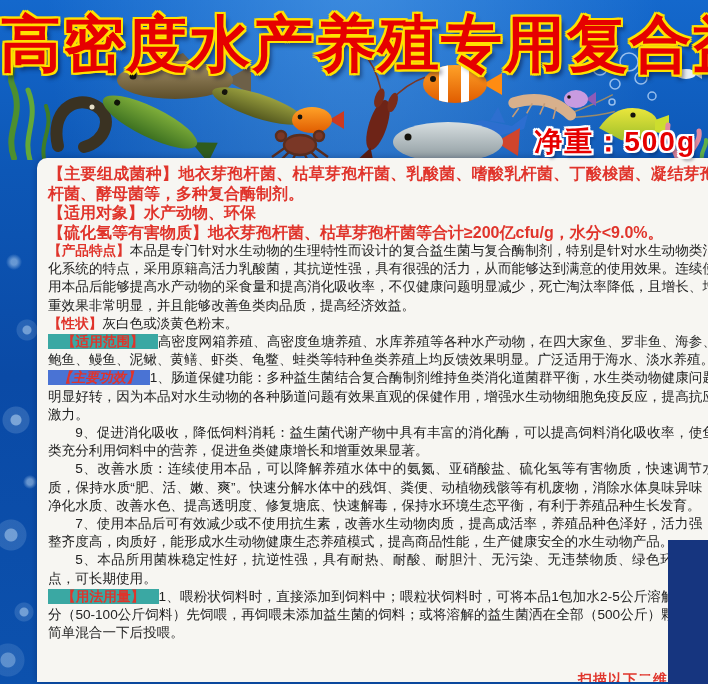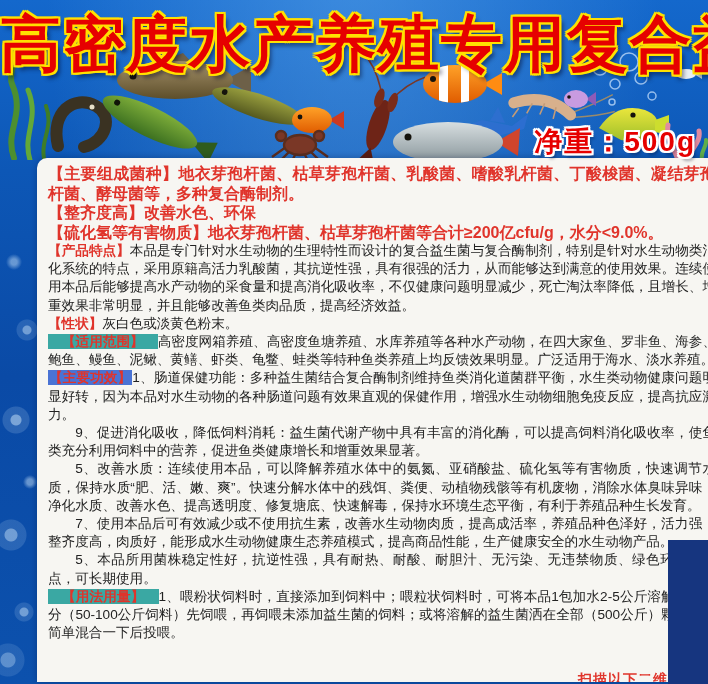--- a/index.html
+++ b/index.html
@@ -45,21 +45,21 @@
     border-radius:10px 10px 0 0;
     padding:6px 12px 0 11px;box-sizing:border-box;overflow:hidden;z-index:3;
     box-shadow:0 0 6px rgba(0,20,60,.35);
   }
   .panel p{margin:0;}
   .big{color:var(--section-red,#e0342b);font-size:16px;line-height:19.5px;font-weight:bold;text-align:justify;}
   .body-p{color:var(--body-text,#222222);font-size:13.6px;line-height:18.2px;text-align:justify;}
   .ind{text-indent:2em;}
   .hdr{color:var(--section-red,#e0342b);font-weight:bold;}
   .hl-teal{background:var(--highlight-teal,#3aa8a3);padding:0 14px;}
-  .hl-blue{background:var(--highlight-blue,#4a73d4);padding:0 1px;}
+  .hl-blue{background:var(--highlight-blue,#4a73d4);padding:0 10px;font-style:italic;}
   .qr-note{
     position:absolute;right:45px;bottom:-7px;
     color:var(--section-red,#e0342b);font-size:14px;font-weight:bold;letter-spacing:1px;
   }
   .corner{
     position:absolute;right:0;bottom:0;width:40px;height:144px;
     background:var(--corner-navy,#16357f);z-index:6;
   }
 </style>
 </head>
@@ -214,21 +214,21 @@
   </svg>
 
   <div class="net-weight">
     <span>净重：</span><span>500g</span>
   </div>
 
   <div class="panel">
 
     <p class="big"><span class="hdr">【主要组成菌种】</span><span>地衣芽孢杆菌、枯草芽孢杆菌、乳酸菌、嗜酸乳杆菌、丁酸梭菌、凝结芽孢杆菌、酵母菌等，多种复合酶制剂。</span></p>
 
-    <p class="big"><span class="hdr">【整齐度高】</span><span>改善水色、环保</span></p>
+    <p class="big"><span class="hdr">【适用对象】</span><span>水产动物、环保</span></p>
 
     <p class="big"><span class="hdr">【硫化氢等有害物质】</span><span>地衣芽孢杆菌、枯草芽孢杆菌等合计≥200亿cfu/g，水分&lt;9.0%。</span></p>
 
     <p class="body-p"><span class="hdr">【产品特点】</span><span>本品是专门针对水生动物的生理特性而设计的复合益生菌与复合酶制剂，特别是针对水生动物类消化系统的特点，采用原籍高活力乳酸菌，其抗逆性强，具有很强的活力，从而能够达到满意的使用效果。连续使用本品后能够提高水产动物的采食量和提高消化吸收率，不仅健康问题明显减少，死亡淘汰率降低，且增长、增重效果非常明显，并且能够改善鱼类肉品质，提高经济效益。</span></p>
 
     <p class="body-p"><span class="hdr">【性状】</span><span>灰白色或淡黄色粉末。</span></p>
 
     <p class="body-p"><span class="hdr hl-teal">【适用范围】</span><span>高密度网箱养殖、高密度鱼塘养殖、水库养殖等各种水产动物，在四大家鱼、罗非鱼、海参、鲍鱼、鳗鱼、泥鳅、黄鳝、虾类、龟鳖、蛙类等特种鱼类养殖上均反馈效果明显。广泛适用于海水、淡水养殖。</span></p>
 
     <p class="body-p"><span class="hdr hl-blue">【主要功效】</span><span>1、肠道保健功能：多种益生菌结合复合酶制剂维持鱼类消化道菌群平衡，水生类动物健康问题明显好转，因为本品对水生动物的各种肠道问题有效果直观的保健作用，增强水生动物细胞免疫反应，提高抗应激力。</span></p>

